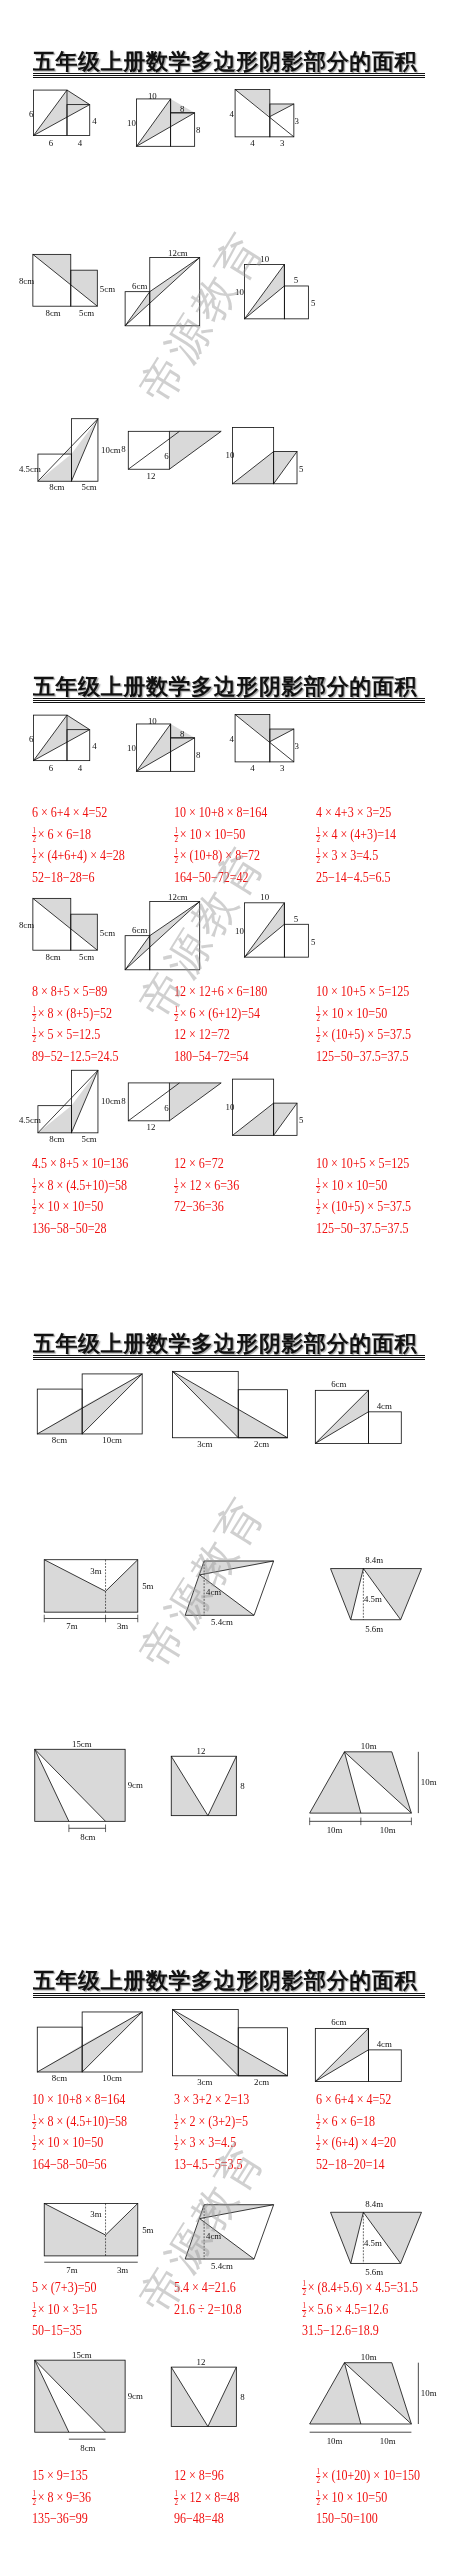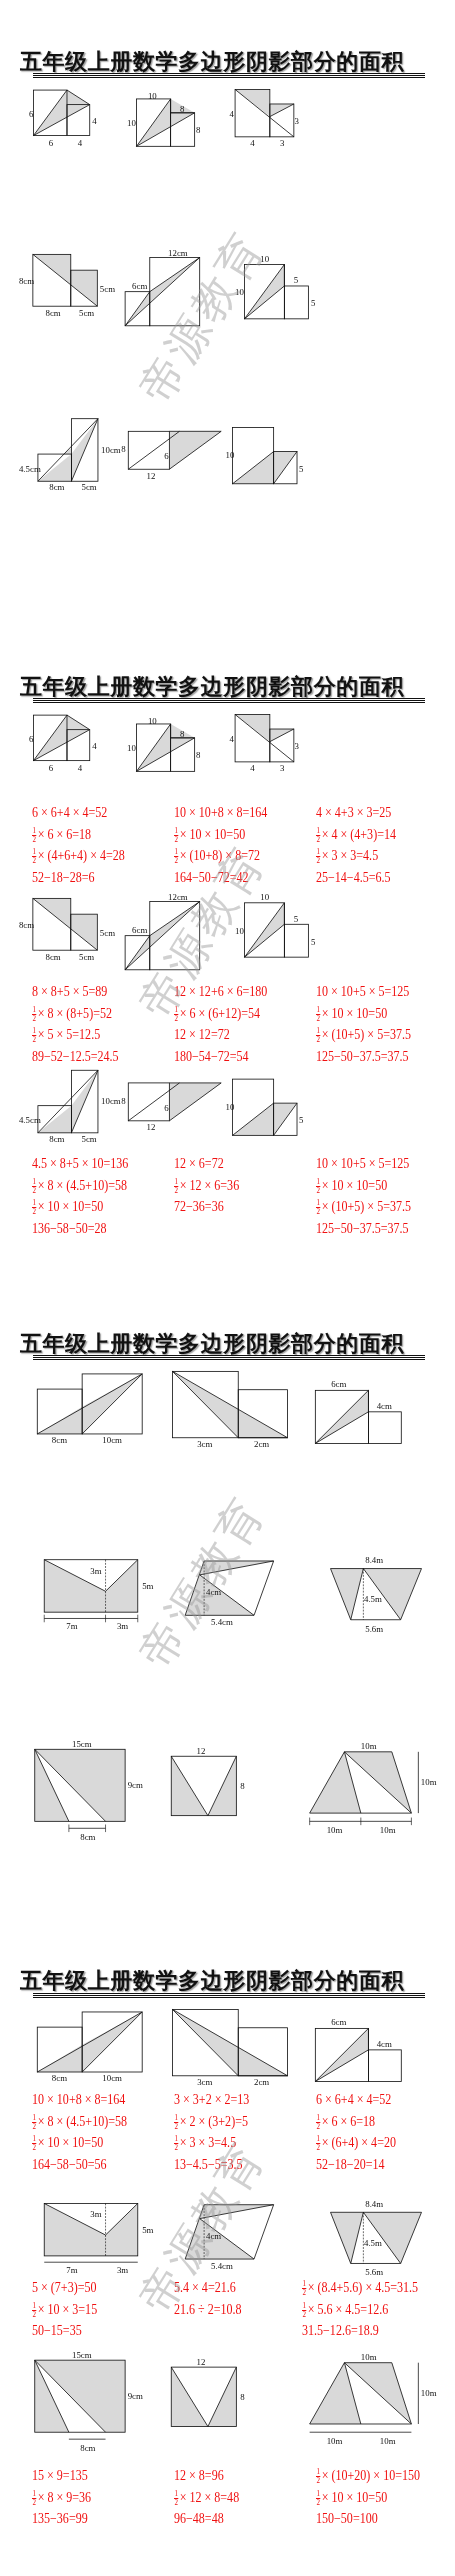--- a/index.html
+++ b/index.html
@@ -1,19 +1,19 @@
 <!DOCTYPE html>
 <html style="font-size:10px"><head>
 <meta charset="utf-8">
 <style>
   html, body { margin:0; padding:0; background:#ffffff; }
   body { width:455px; height:2576px; position:relative; overflow:hidden;
          font-family:"Liberation Serif","DejaVu Serif",serif; }
   .page { position:absolute; left:0; width:455px; height:644px; }
-  .title { position:absolute; left:12px; width:400px; text-align:center;
+  .title { position:absolute; left:25px; width:400px; text-align:center;
            font-family:Liberation Sans, sans-serif; font-weight:bold;
            font-size:22px; letter-spacing:0.6px; color:#111;
            text-shadow:1.3px 1.3px 1.3px #9a9a9a; white-space:nowrap; }
   .rule { position:absolute; left:33px; width:392px; height:5px;
           border-top:1.3px solid #111; border-bottom:1.3px solid #111; box-sizing:border-box; }
   .rule::after { content:""; position:absolute; left:0; right:0; top:0.6px; height:1.3px; background:#111; }
   svg.fig { position:absolute; left:0; top:0; width:455px; height:644px; overflow:visible; }
   svg.fig text { font-family:"Liberation Serif","DejaVu Serif",serif; font-size:14px; fill:#111; }
   .sol { position:absolute; color:#f01010; font-family:"Liberation Serif","DejaVu Serif",serif;
          font-size:14px; line-height:16.4px; white-space:nowrap; transform:scaleX(0.86); transform-origin:left top; }

